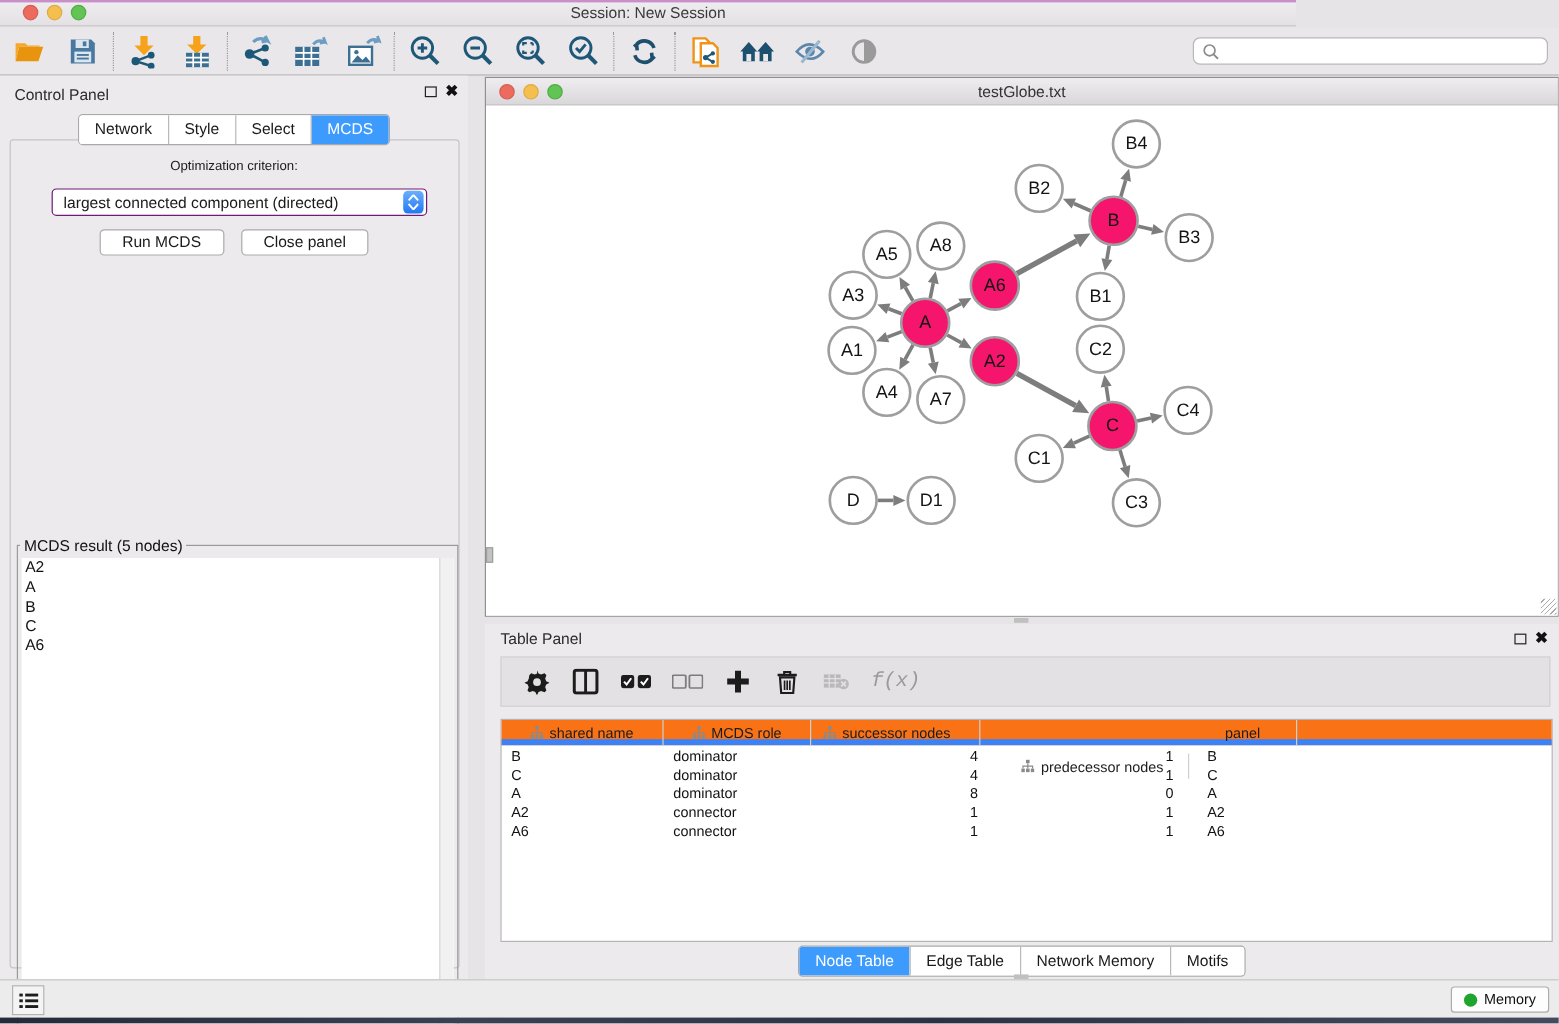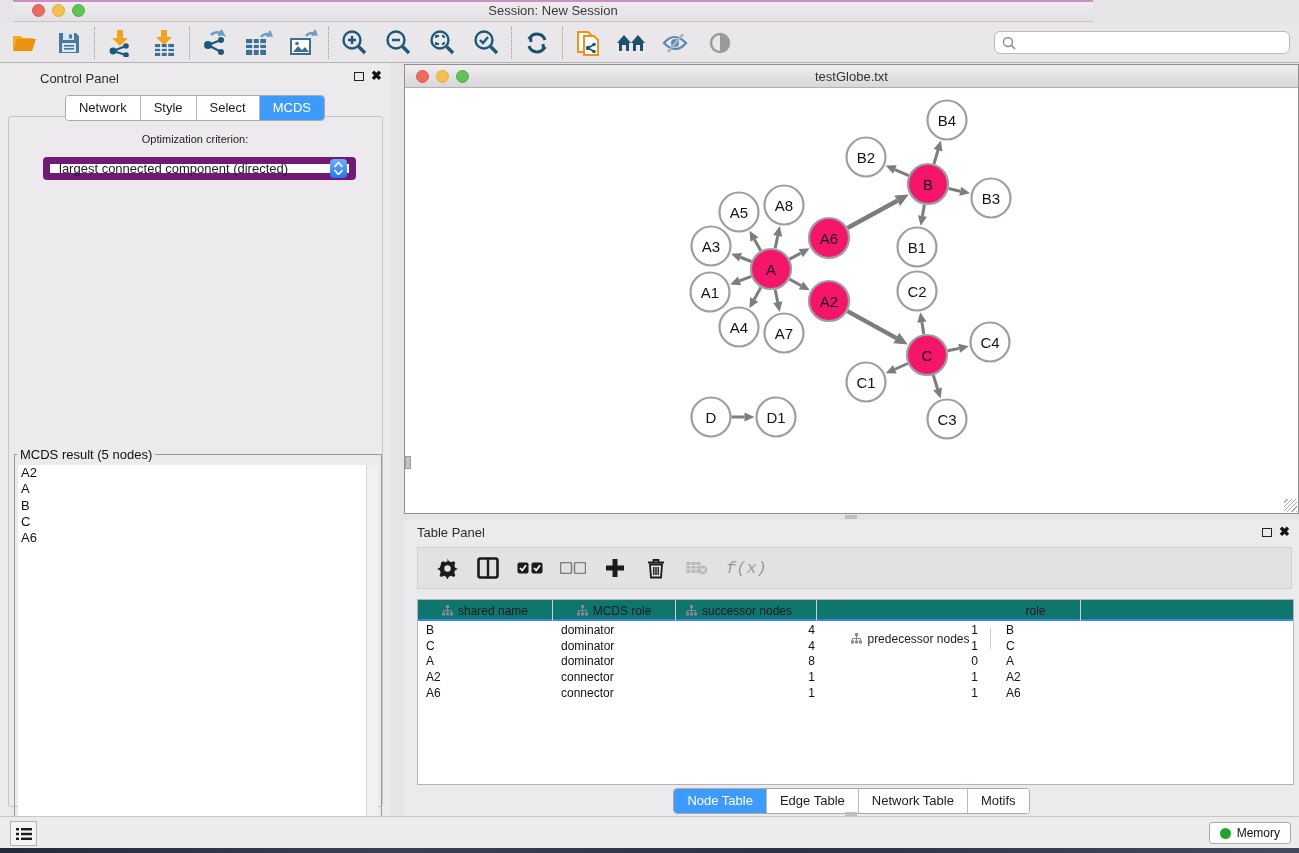--- a/index.html
+++ b/index.html
@@ -1,20 +1,20 @@
 <!DOCTYPE html>
 <html><head>
 <meta charset="utf-8">
 <style>
   * { margin:0; padding:0; box-sizing:border-box; }
   html,body { width:1299px; height:853px; }
   body { font-family:"Liberation Sans", sans-serif; background:#e6e4e6; position:relative; overflow:hidden; }
 
   
-  .titlebar { position:absolute; left:13px; top:0; width:1080px; height:22px;
+  .titlebar { position:absolute; left:0; top:0; width:1080px; height:22px;
     background:linear-gradient(#f0edf0,#e4e1e4); border-bottom:1px solid #c9c6c9; }
   .titlebar::before { content:""; position:absolute; left:0; top:0; width:100%; height:2px; background:#c88fc9; }
   .tl-dots { position:absolute; left:19px; top:4px; display:flex; gap:7px; }
   .tl-dot { width:13px; height:13px; border-radius:50%; }
   .tl-red { background:#ec6a5e; border:1px solid #d55f55; }
   .tl-yellow { background:#f5bf4f; border:1px solid #dfac43; }
   .tl-green { background:#61c455; border:1px solid #52ad46; }
   .win-title { position:absolute; top:3px; width:100%; text-align:center; font-size:13px; color:#3a3a3a; }
 
   
@@ -22,34 +22,34 @@
     background:#e9e7e9; border-bottom:1px solid #b5b3b5; display:flex; align-items:center; }
   .tb-group { display:flex; align-items:center; height:34px; padding:0 9px; gap:12px; }
   .tb-sep { width:1px; height:32px; border-left:1px dotted #9a9a9a; }
   .tb-btn { width:32px; height:30px; display:flex; align-items:center; justify-content:center; }
   .searchbox { position:absolute; right:9px; top:8px; width:296px; height:23px; background:#fff;
     border:1px solid #b9b7b9; border-radius:6px; display:flex; align-items:center; padding-left:6px; }
   .searchbox input { border:none; outline:none; flex:1; font-size:12px; background:transparent; font-family:"Liberation Sans",sans-serif; }
 
   
   .control-panel { position:absolute; left:0; top:63px; width:390px; height:753px; background:#eceaec; }
-  .cp-head { position:relative; height:28px;margin-left:28px; }
+  .cp-head { position:relative; height:28px; }
   .cp-title { position:absolute; left:12px; top:8px; font-size:13px; color:#2c2c2c; }
   .cp-icons { position:absolute; right:8px; top:7px; display:flex; gap:7px; align-items:center; }
   .float-glyph { width:10px; height:9px; border:1.5px solid #222; }
   .close-glyph { font-size:13px; font-weight:bold; color:#111; line-height:12px; }
   .seg-tabs { display:flex; justify-content:center; margin-top:4px; position:relative; z-index:2; }
   .seg { display:flex; border:1px solid #a9a9a9; border-radius:4px; overflow:hidden; background:#fff; }
   .seg-tab { padding:4px 13px; font-size:13px; color:#1a1a1a; background:#fff; border-left:1px solid #b9b9b9; cursor:default; line-height:16px; }
   .seg-tab:first-child { border-left:none; }
   .seg-tab.active { background:#3d9bfd; color:#fff; }
   .cp-box { position:absolute; left:8px; top:53px; width:375px; height:691px; border:1px solid #c6c4c6; border-radius:3px; }
   .opt-label { position:absolute; left:0; top:70px; width:100%; text-align:center; font-size:11px; color:#1c1c1c; }
   .criterion { position:absolute; left:43px; top:94px; width:313px; height:23px; background:#fff;
-    border:7px solid #701a75; border-radius:4px; display:flex; align-items:center; }
+    border:1px solid #701a75; border-radius:4px; display:flex; align-items:center; }
   .criterion-text { flex:1; font-size:13px; color:#1a1a1a; padding-left:9px; white-space:nowrap; }
   .criterion-stepper { width:17px; height:19px; margin-right:2px; border-radius:4px;
     background:linear-gradient(#6cb0fc,#2278f4); display:flex; flex-direction:column; align-items:center; justify-content:center; gap:1px; }
   .criterion-stepper svg { display:block; }
   .cp-buttons { position:absolute; left:0; top:128px; width:390px; display:flex; justify-content:center; gap:14px; }
   .btn { background:#fff; border:1px solid #ababab; border-radius:4px; font-size:13px; color:#1a1a1a;
     padding:2px 18px; height:22px; line-height:16px; }
   .result-group { position:absolute; left:14px; top:384px; width:368px; height:417px;
     border:1px solid #9a9a9a; margin:0; }
   .result-legend { font-size:13px; color:#111; padding:0 3px; margin-left:2px; }
@@ -71,21 +71,21 @@
 
   
   .table-panel { position:absolute; left:404px; top:520px; width:895px; height:296px; background:#eceaec; }
   .tp-title { position:absolute; left:13px; top:5px; font-size:13px; color:#2c2c2c; }
   .tp-icons { position:absolute; right:9px; top:6px; display:flex; gap:7px; align-items:center; }
   .tp-toolbar { position:absolute; left:13px; top:27px; width:875px; height:42px; background:#e3e1e3;
     border:1px solid #d2d0d2; display:flex; align-items:center; gap:17px; padding-left:17px; }
   .tp-tool { display:flex; align-items:center; justify-content:center; min-width:24px; height:28px; }
   .fx { font-family:Liberation Mono, monospace; font-style:italic; font-size:17px; color:#9a9a9a; }
   .data-table { position:absolute; left:13px; top:79px; width:877px; height:186px; background:#fff; border:1px solid #b5b3b5; }
-  .dt-header { position:absolute; left:0; top:0; width:100%; height:21px; background:#0f766e; border-bottom:2px solid #3b82f6; }
+  .dt-header { position:absolute; left:0; top:0; width:100%; height:21px; background:#f97316; border-bottom:5px solid #3b82f6; }
   .dt-hcell { position:absolute; top:0; height:21px; display:flex; align-items:center; justify-content:center;
     gap:5px; font-size:12px; color:#1c1c1c; border-right:1px solid #cfcfcf; }
   .dt-row { position:absolute; left:0; width:100%; height:15.7px; }
   .dt-cell { position:absolute; top:0; font-size:12px; color:#111; line-height:15.7px; white-space:nowrap; }
   .tp-tabs { position:absolute; left:0; top:268px; width:895px; display:flex; justify-content:center; }
 
   
   .statusbar { position:absolute; left:0; top:816px; width:1299px; height:32px; background:#ececec; border-top:1px solid #c6c6c6; }
   .sb-left-btn { position:absolute; left:10px; top:4px; width:27px; height:25px; background:#f4f4f4;
     border:1px solid #b3b3b3; display:flex; align-items:center; justify-content:center; }
@@ -285,20 +285,24 @@
   <div class="criterion">
     <div class="criterion-text">largest connected component (directed)</div>
     <div class="criterion-stepper">
       <svg width="9" height="6" viewBox="0 0 9 6">
           <path d="M0.5 5 L4.5 0.5 L8.5 5" stroke="#fff" stroke-width="1.6" fill="none"></path>
         </svg>
       <svg width="9" height="6" viewBox="0 0 9 6">
           <path d="M0.5 1 L4.5 5.5 L8.5 1" stroke="#fff" stroke-width="1.6" fill="none"></path>
         </svg>
     </div>
+  </div>
+  <div class="cp-buttons">
+    <button class="btn">Run MCDS</button>
+    <button class="btn">Close panel</button>
   </div>
   <fieldset class="result-group">
     <legend class="result-legend">MCDS result (5 nodes)</legend>
     <div class="result-list">
       <div>
           <div class="result-item">A2</div>
           <div class="result-item">A</div>
           <div class="result-item">B</div>
           <div class="result-item">C</div>
           <div class="result-item">A6</div>
@@ -506,21 +510,21 @@
               <rect x="4" y="0" width="3" height="3" fill="#8a8a8a"></rect>
               <rect x="0" y="7.5" width="3" height="3" fill="#8a8a8a"></rect>
               <rect x="4" y="7.5" width="3" height="3" fill="#8a8a8a"></rect>
               <rect x="8" y="7.5" width="3" height="3" fill="#8a8a8a"></rect>
               <path d="M5.5 3 v2.5 M1.5 7.5 V5.5 h8 v2 M5.5 5.5 v2" stroke="#8a8a8a" stroke-width="1" fill="none"></path>
             </svg>
           </span>
           <span>predecessor nodes</span>
         </div>
         <div class="dt-hcell" style="left: 573px; width: 90px;">
-          <span>role</span>
+          <span>panel</span>
         </div>
       </div>
     <div>
         <div class="dt-row" style="top: 23px;">
           <div class="dt-cell" style="left: 0px; width: 135px; padding-left: 8px;">B</div>
           <div class="dt-cell" style="left: 135px; width: 123px; padding-left: 8px;">dominator</div>
           <div class="dt-cell" style="left: 258px; width: 155px; text-align: right; padding-right: 16px;">4</div>
           <div class="dt-cell" style="left: 413px; width: 160px; text-align: right; padding-right: 13px;">1</div>
           <div class="dt-cell" style="left: 573px; width: 90px; padding-left: 15px;">B</div>
         </div>
@@ -551,21 +555,21 @@
           <div class="dt-cell" style="left: 258px; width: 155px; text-align: right; padding-right: 16px;">1</div>
           <div class="dt-cell" style="left: 413px; width: 160px; text-align: right; padding-right: 13px;">1</div>
           <div class="dt-cell" style="left: 573px; width: 90px; padding-left: 15px;">A6</div>
         </div>
       </div>
   </div>
   <div class="tp-tabs">
       <div class="seg">
         <div class="seg-tab active">Node Table</div>
         <div class="seg-tab">Edge Table</div>
-        <div class="seg-tab">Network Table</div>
+        <div class="seg-tab">Network Memory</div>
         <div class="seg-tab">Motifs</div>
       </div>
     </div>
 </div>
 <div class="grip-h" style="left:845px; top:812px; width:12px; height:4px;"></div>
 
 <div class="statusbar">
   <div class="sb-left-btn">
     <svg width="16" height="14" viewBox="0 0 16 14">
         <g fill="#1c1c1c">

